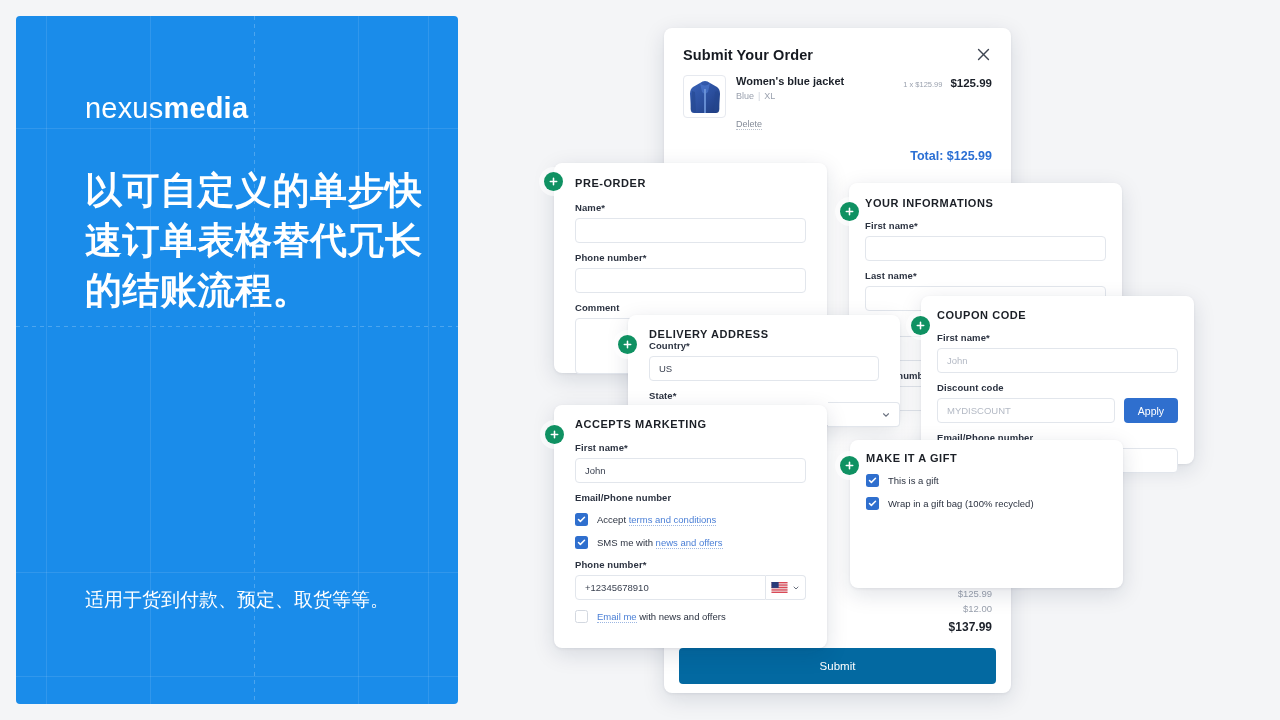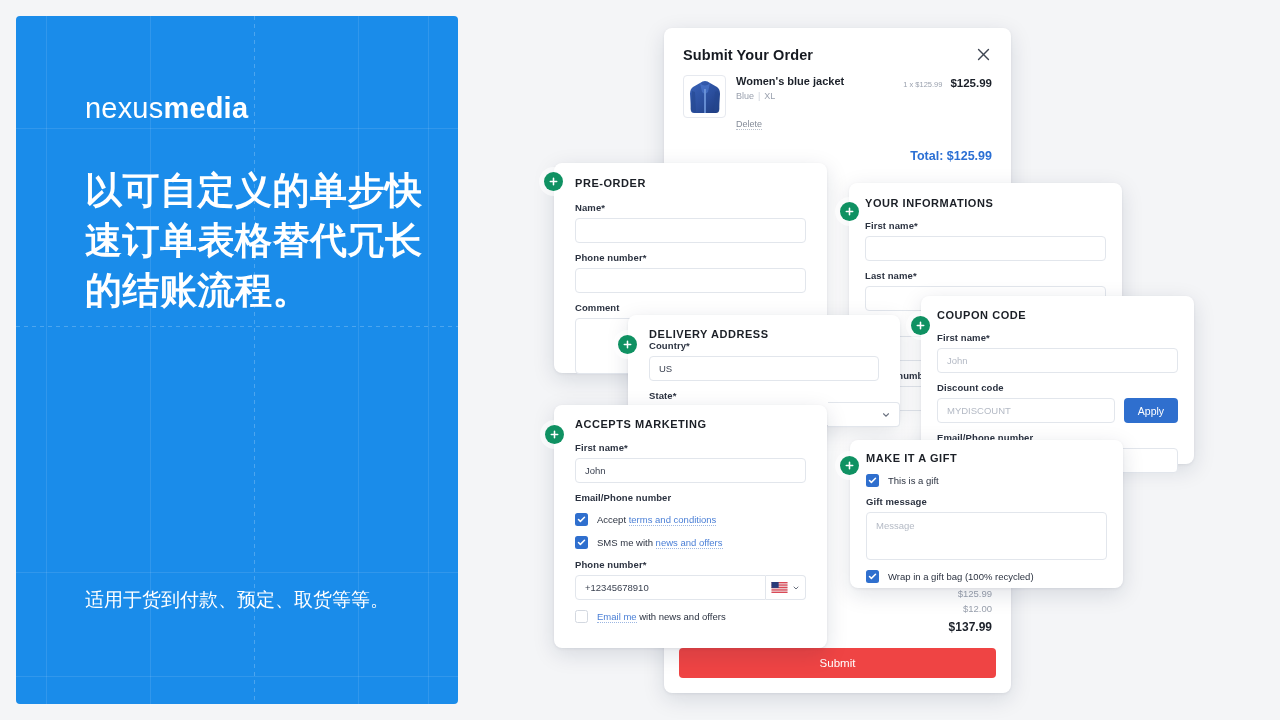--- a/index.html
+++ b/index.html
@@ -98,22 +98,22 @@
   .item-delete { font-size: 9px; color: #848b98; margin-top: 18px; border-bottom: 1px dotted #b9bfca; display: inline-block; cursor: pointer; }
   .item-prices { text-align: right; flex: none; display: flex; align-items: baseline; gap: 8px; padding-top: 2px; }
   .unit-price { font-size: 7.5px; color: #9aa1ae; }
   .line-price { font-size: 11.5px; font-weight: 700; color: #1b2029; }
   .order-total { text-align: right; padding: 18px 19px 0 19px; font-size: 12.5px; font-weight: 700; color: #2a6fd4; }
 
   .summary { position: absolute; right: 19px; bottom: 86px; text-align: right; z-index: 3; }
   .summary .row { font-size: 9.5px; color: #9aa1ae; line-height: 1.62; }
   .summary .grand { font-size: 12px; font-weight: 700; color: #1b2029; margin-top: 3px; }
   .submit-btn {
-    position: absolute; left: 15px; right: 15px; bottom: 28px; height: 30px;
-    background: #ef4444; color: #fff; border: none; border-radius: 4px;
+    position: absolute; left: 15px; right: 15px; bottom: 28px; height: 36px;
+    background: #0369a1; color: #fff; border: none; border-radius: 4px;
     font-size: 11.5px; font-family: "Liberation Sans", sans-serif;
     cursor: pointer; z-index: 3;
   }
 
   
   #preorder-card { left: 554px; top: 163px; width: 273px; height: 210px; z-index: 5; padding: 14px 21px; }
   
   #yourinfo-card { left: 849px; top: 183px; width: 273px; height: 205px; z-index: 6; padding: 14px 16px; }
   
   #delivery-card { left: 628px; top: 315px; width: 272px; height: 110px; z-index: 8; padding: 13px 21px; }
@@ -399,24 +399,20 @@
   <div class="card" id="gift-card">
     <div class="card-title">MAKE IT A GIFT</div>
     <div class="chk-row" style="">
       <div class="chk on">
         <svg width="9" height="9" viewBox="0 0 24 24" fill="none" stroke="#fff" stroke-width="4" stroke-linecap="round" stroke-linejoin="round">
             <polyline points="20 6 9 17 4 12"></polyline>
           </svg>
       </div>
       <div class="chk-label">This is a gift</div>
     </div>
-    <div style="margin-top:9px;">
-      <label class="fld-label">Gift message</label>
-      <div class="textarea" style="height:48px;">Message</div>
-    </div>
     <div class="chk-row">
       <div class="chk on">
         <svg width="9" height="9" viewBox="0 0 24 24" fill="none" stroke="#fff" stroke-width="4" stroke-linecap="round" stroke-linejoin="round">
             <polyline points="20 6 9 17 4 12"></polyline>
           </svg>
       </div>
       <div class="chk-label">Wrap in a gift bag (100% recycled)</div>
     </div>
   </div>
 

